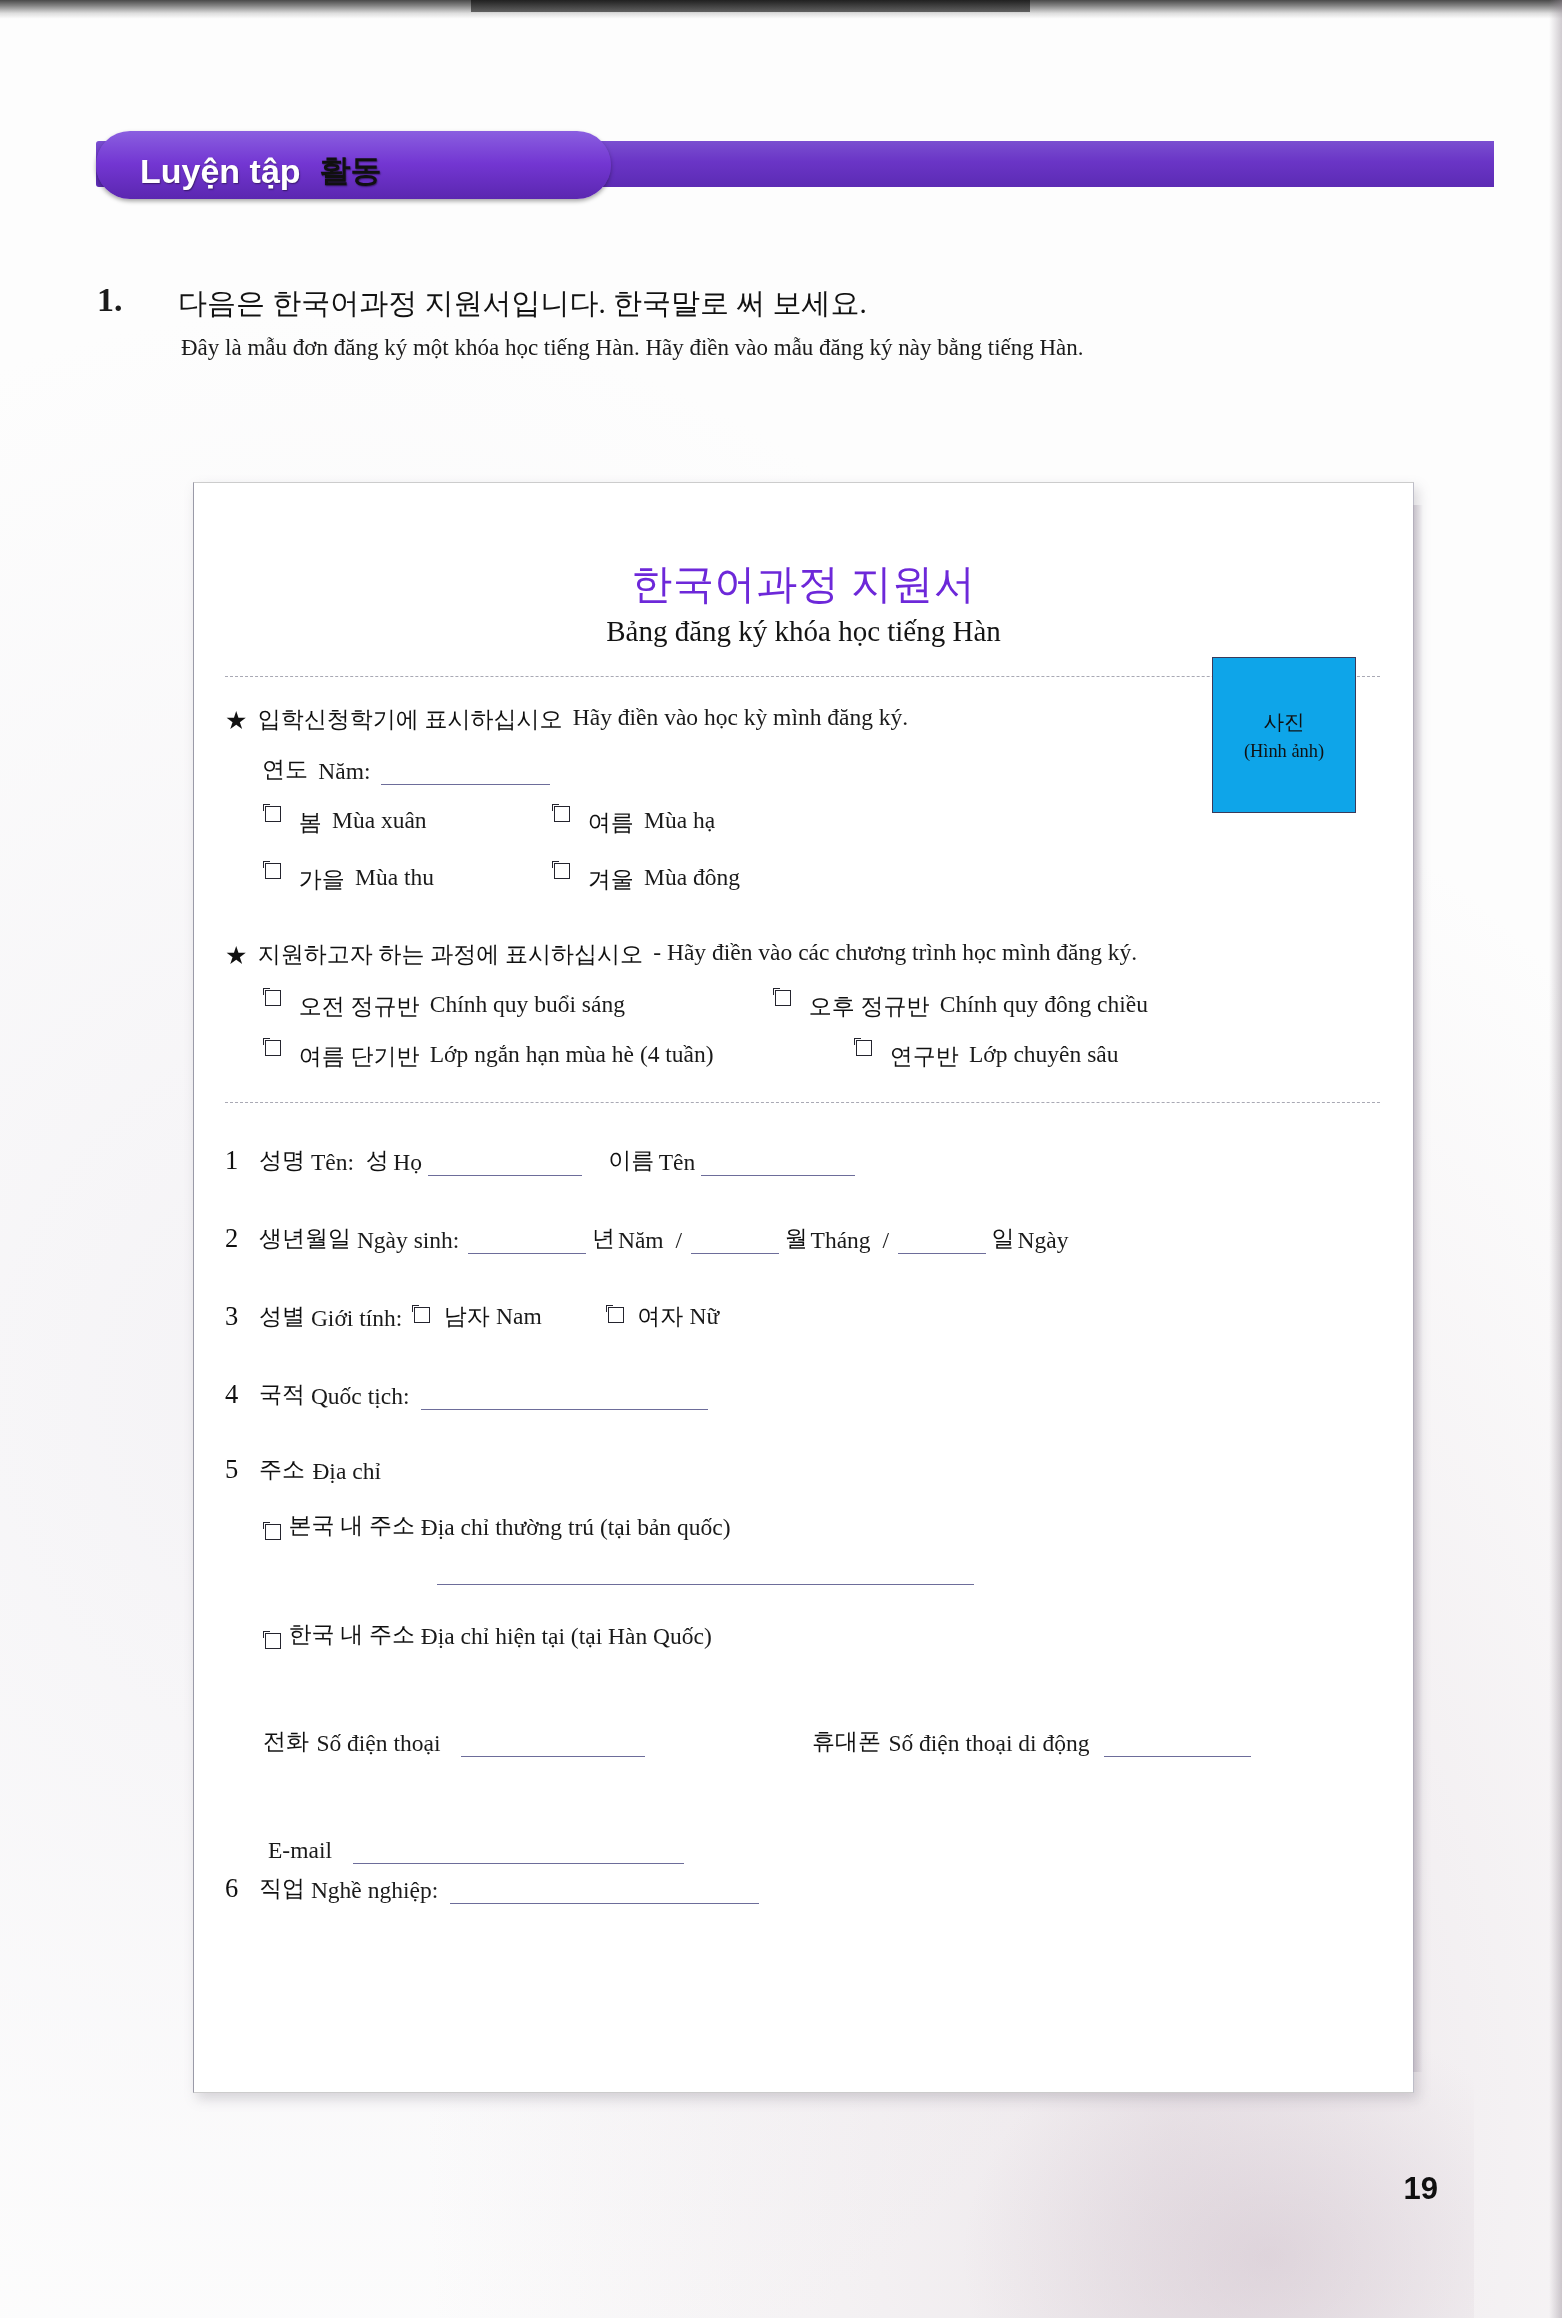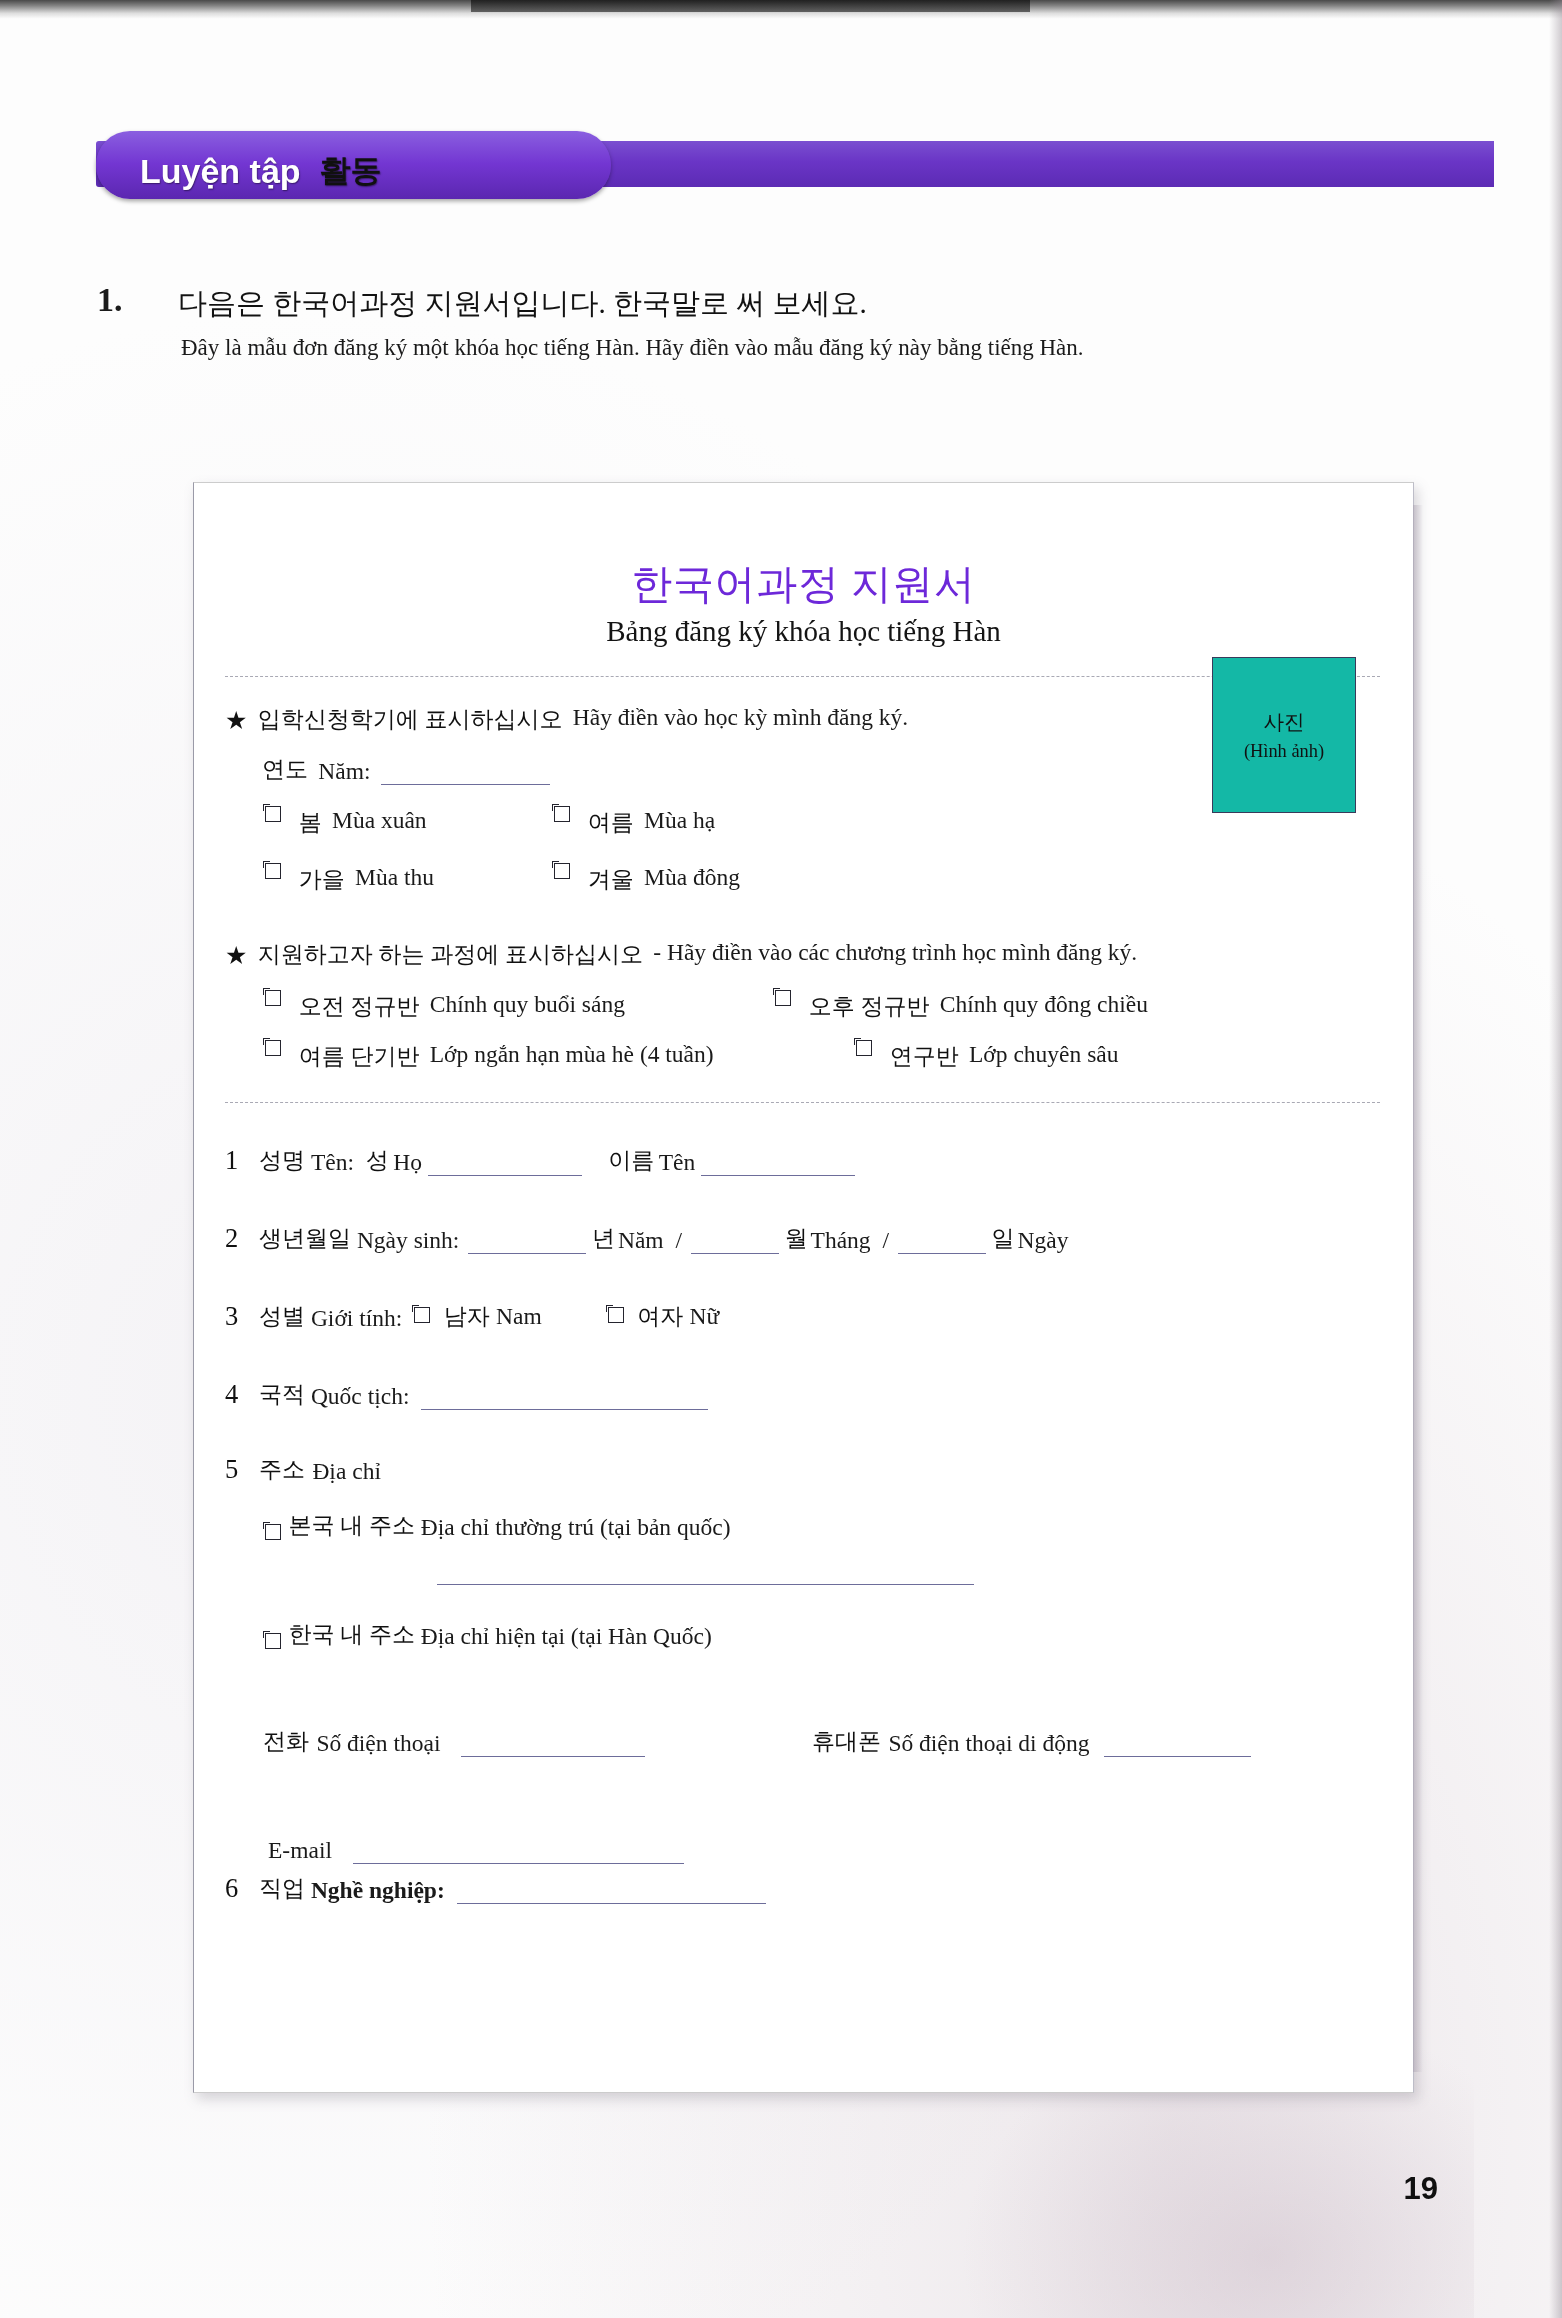--- a/index.html
+++ b/index.html
@@ -121,21 +121,21 @@
     position:relative; top:-1.5px;
     background:#fff;
   }
   .checkbox::after{
     content:""; position:absolute; left:-2.9px; top:-2.9px; width:5.9px; height:5.9px;
     border-left:1.5px solid #24242e; border-top:1.5px solid #24242e;
   }
 
   .photo-box {
     position:absolute; right:57px; top:174px; width:144px; height:156px;
-    border:1.5px solid #3a3a5a; background:#14b8a6;
+    border:1.5px solid #3a3a5a; background:#0ea5e9;
     display:flex; flex-direction:column; align-items:center; justify-content:center;
     gap:5px;
   }
   .photo-box .p-ko { font-size:20.6px; color:#111; }
   .photo-box .p-vi { font-size:18.4px; color:#111; }
 
   .num-item { position:absolute; font-size:25px; color:#0f0f0f; white-space:nowrap; display:flex; align-items:flex-end; }
   .idx { font-size:26.5px; color:#111; width:34px; display:inline-block; }
 
   .page-num {
@@ -322,21 +322,21 @@
       <span class="fill" style="width:147px; margin-left:14.7px;"></span>
     </div>
     <div class="num-item" style="left:74px; top:1354px;">
       <span class="vi">E-mail</span>
       <span class="fill" style="width:331px; margin-left:20.6px;"></span>
     </div>
 
     <div class="num-item" style="left:31px; top:1390px;">
       <span class="idx">6</span>
       <span class="ko">직업</span>
-      <span class="vi" style="margin-left:5.9px;font-weight:bold;">Nghề nghiệp:</span>
+      <span class="vi" style="margin-left:5.9px;">Nghề nghiệp:</span>
       <span class="fill" style="width:309px; margin-left:11.8px;"></span>
     </div>
 
   </div>
 
   <div class="page-num">19</div>
 </div>
 
 
 </body></html>

